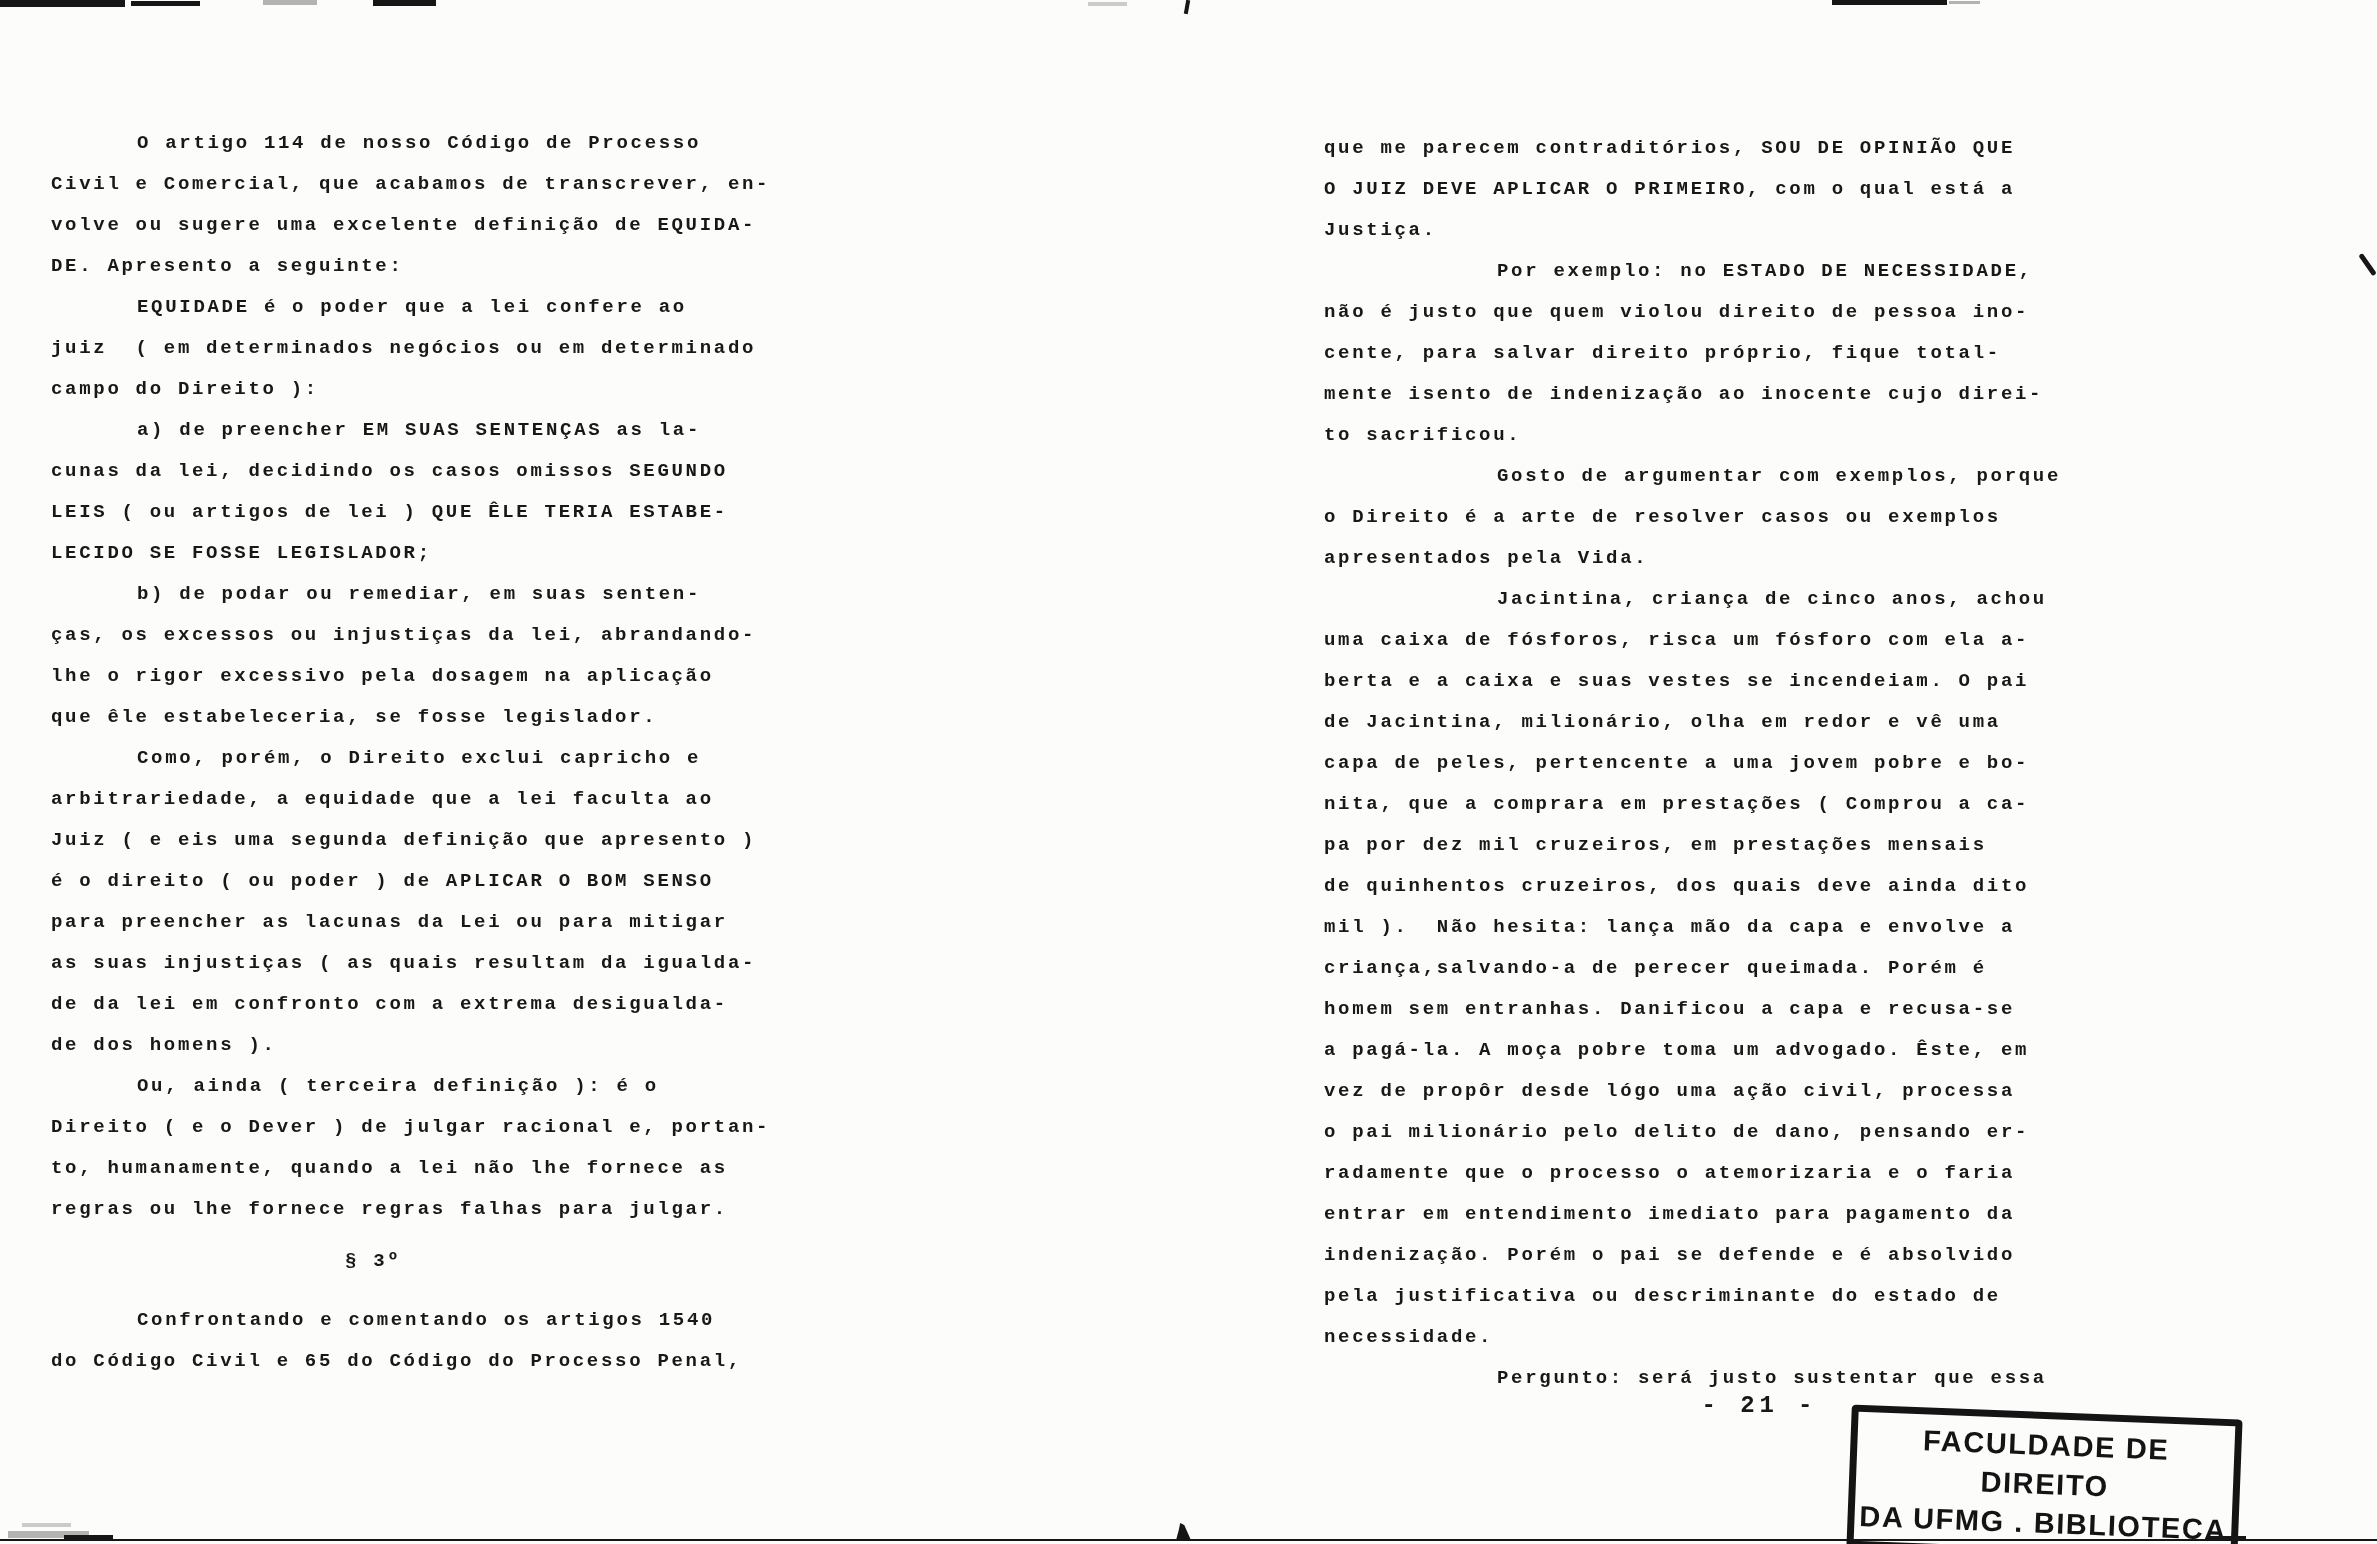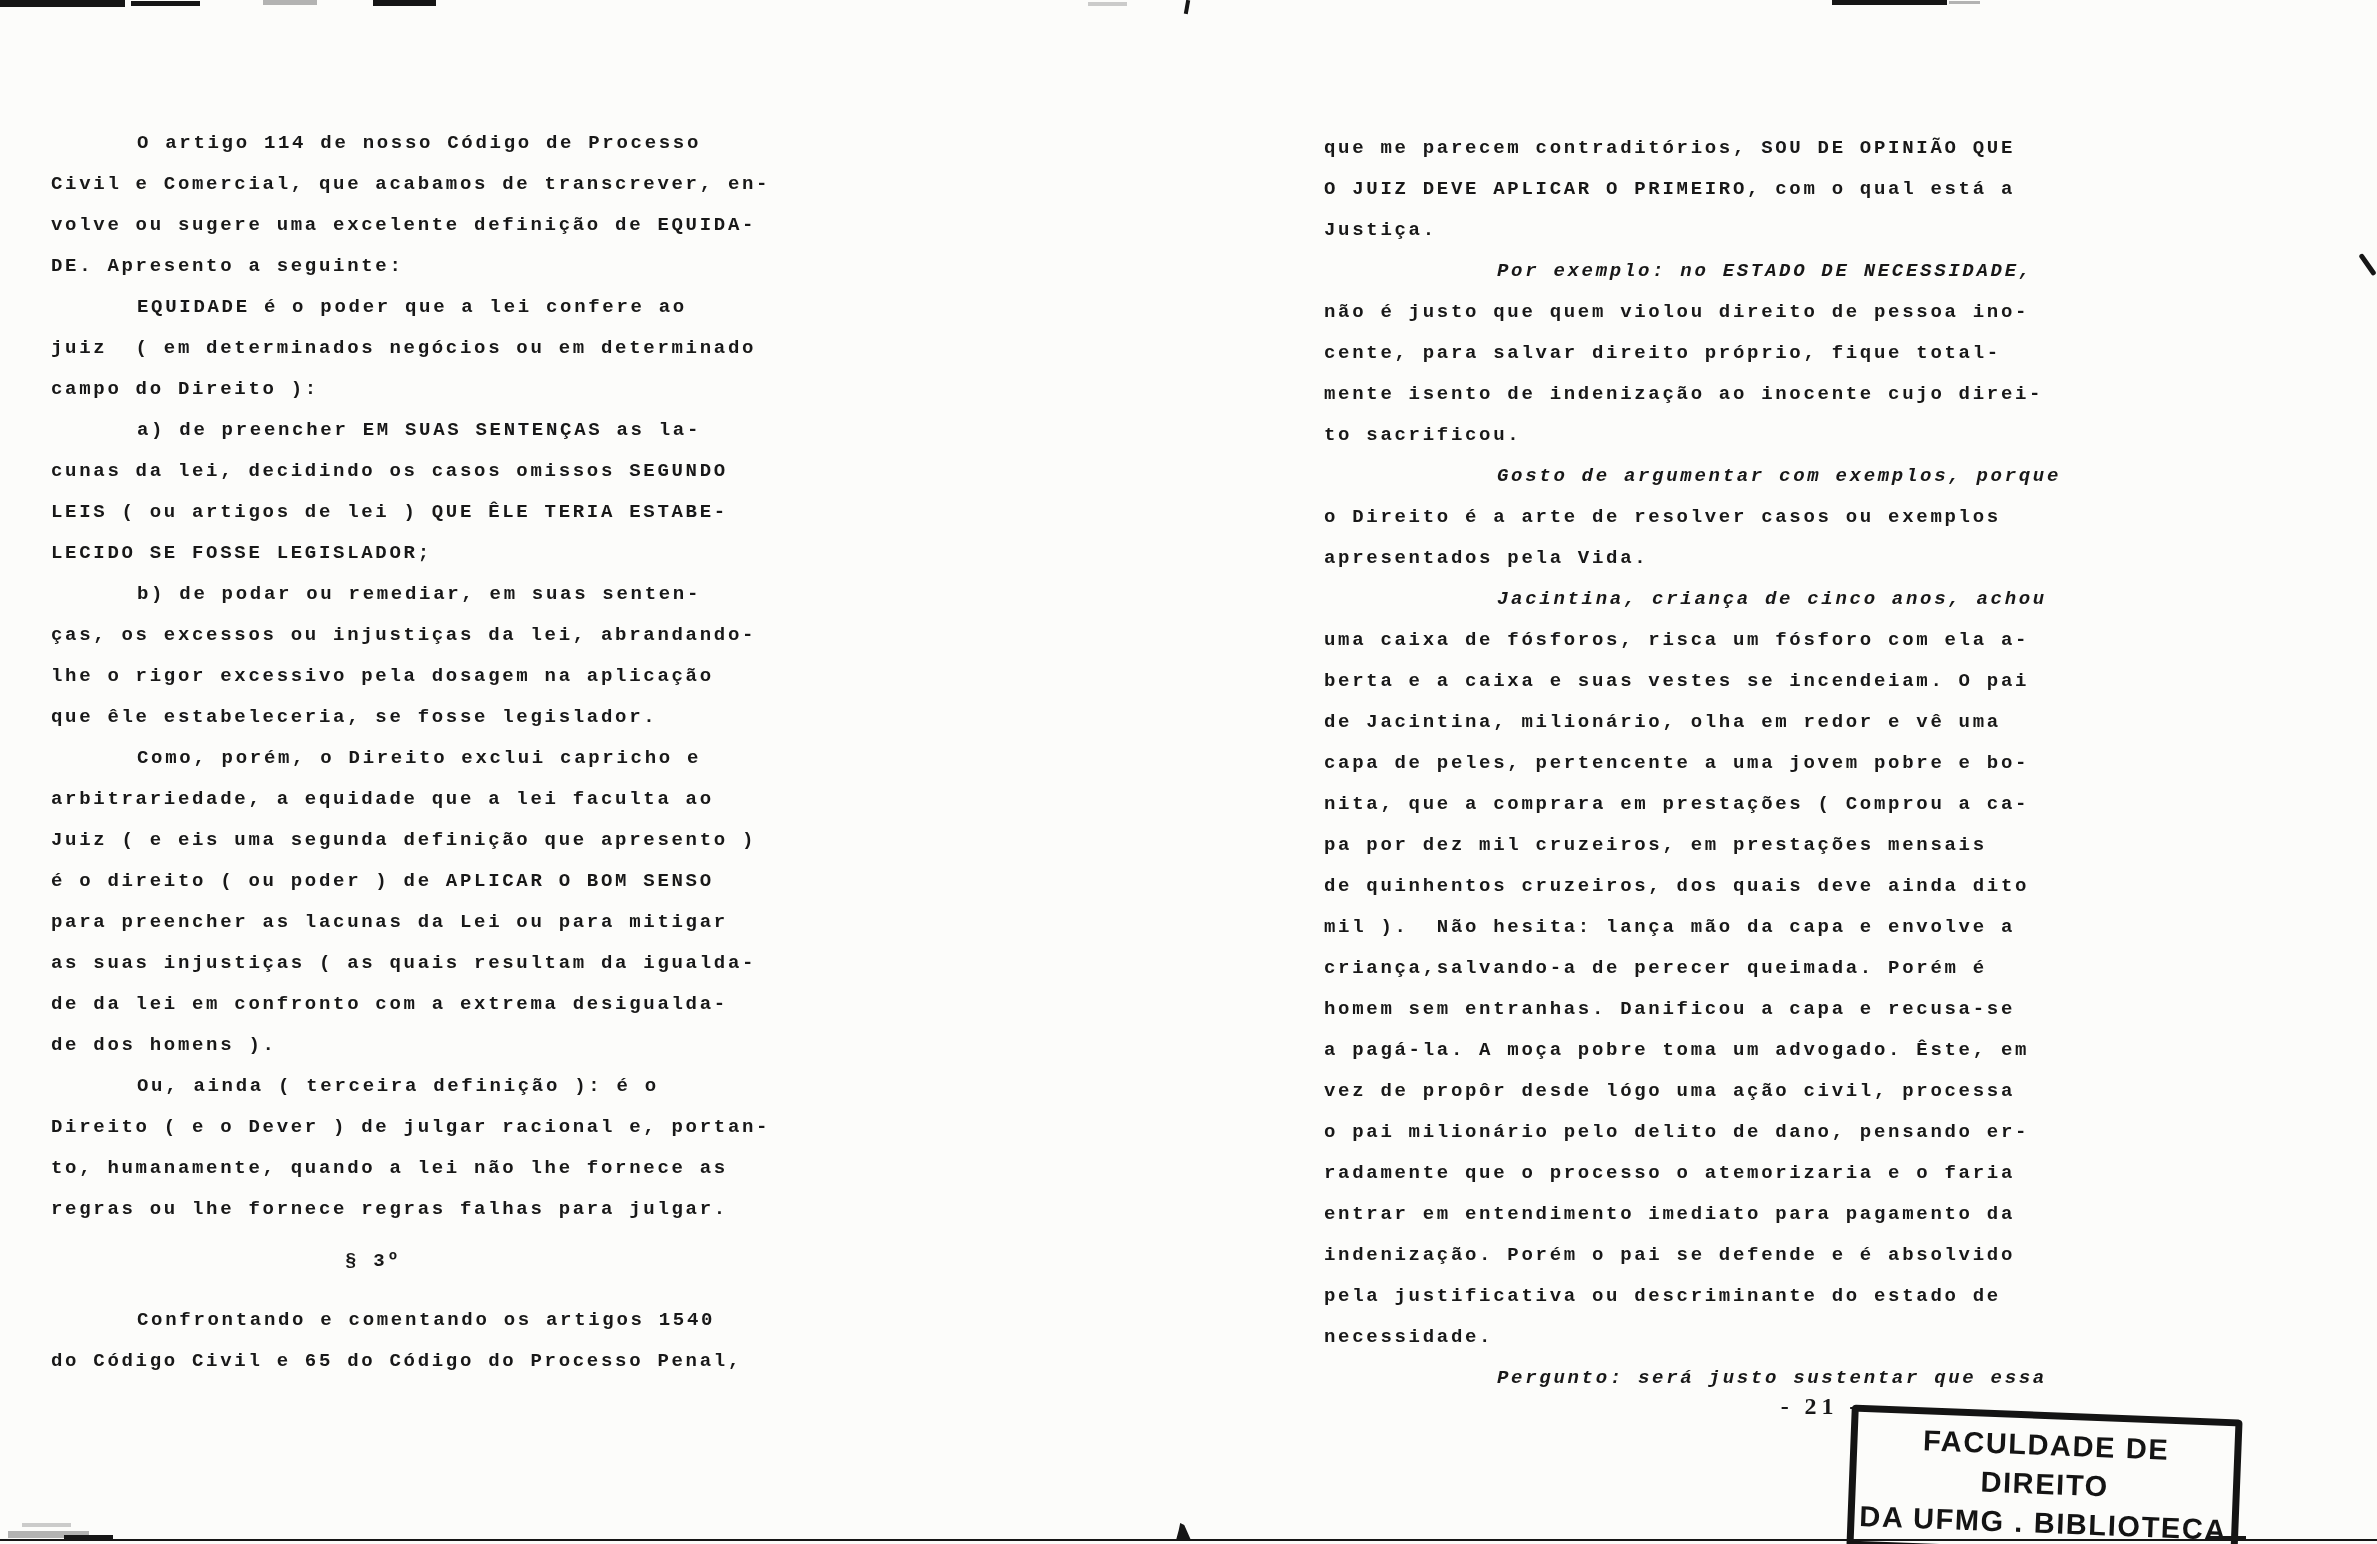--- a/index.html
+++ b/index.html
@@ -18,32 +18,32 @@
     line-height:41px;
     letter-spacing:2.7px;
     color:var(--ink,#181818);
     white-space:pre;
     text-rendering:optimizeLegibility;
   }
   .left-col{left:51px;top:123px;width:868px;}
   .right-col{left:1324px;top:128px;width:868px;}
   .tl{height:41px;}
   .left-col .ind{text-indent:86px;}
-  .right-col .ind{text-indent:173px;font-style:italic;}
+  .right-col .ind{text-indent:173px;}
   .left-col .hd{text-indent:294px;margin-top:10.8px;margin-bottom:18px;}
   
   .pagenum{
     position:absolute;
     font-family:"Liberation Mono","DejaVu Sans Mono",monospace;
     font-weight:700;font-size:24px;line-height:26px;
     letter-spacing:4.9px;color:var(--ink,#181818);
     text-align:center;white-space:pre;
   }
   #pn20{left:51px;top:1370px;width:777px;}
-  #pn21{left:1398px;top:1393px;width:847px;font-family:Liberation Serif, serif;}
+  #pn21{left:1336px;top:1393px;width:847px;}
   
   .stamp{
     position:absolute;
     left:1849px;top:1412px;width:371px;
     border:7px solid #141414;
     border-radius:4.3px;
     transform:rotate(2.2deg);
     padding:6.5px 3.2px 5.4px 3.2px;
     text-align:center;
     font-family:"Liberation Sans","DejaVu Sans",sans-serif;

